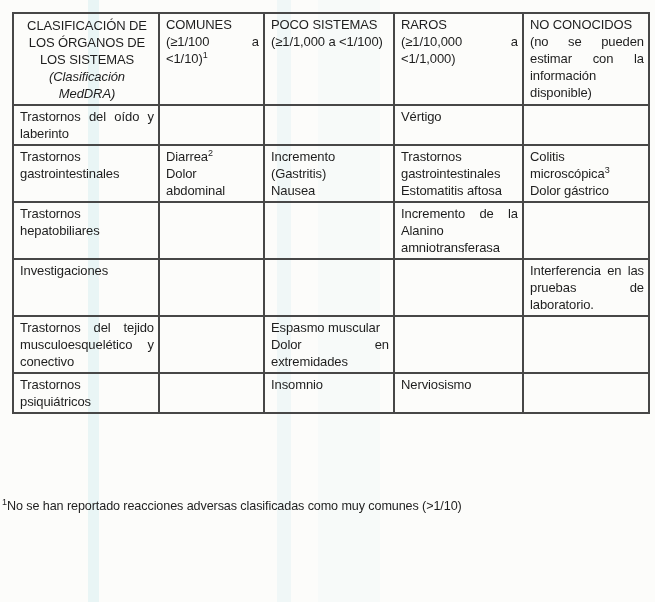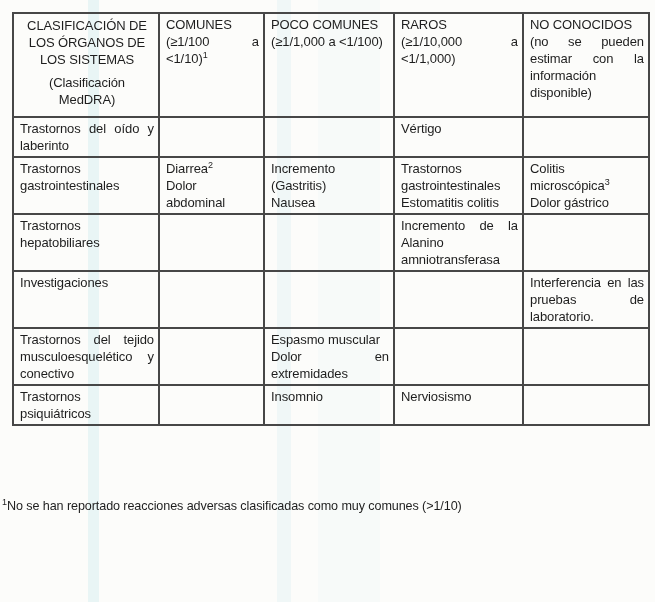--- a/index.html
+++ b/index.html
@@ -31,21 +31,21 @@
   thead tr{height:83px;}
   tbody tr:nth-child(1){height:34px}
   tbody tr:nth-child(2){height:56px}
   tbody tr:nth-child(3){height:54px}
   tbody tr:nth-child(4){height:50px}
   tbody tr:nth-child(5){height:45px}
   tbody tr:nth-child(6){height:38px}
   tbody tr:nth-child(7){height:53px}
   tbody tr:nth-child(8){height:39px}
   th.soc-header{text-align:center;padding-top:3px;}
-  .h-sub{max-width:104px;margin:6px auto;text-align:center;}
+  .h-sub{max-width:104px;margin:0 auto;text-align:center;font-style:italic;}
   sup{font-size:9px;line-height:0;vertical-align:super;letter-spacing:0;}
   .footnotes{
     position:absolute;left:2px;top:498px;width:641px;
     font-size:12.6px;line-height:17.5px;text-align:left;
   }
   .fn{margin:0;}
 </style>
 </head>
 <body>
 
@@ -65,21 +65,21 @@
     <tr id="header-row">
         <th class="soc-header">
           <div>CLASIFICACIÓN DE LOS ÓRGANOS DE LOS SISTEMAS</div>
           <div class="h-sub">(Clasificación MedDRA)</div>
         </th>
         <th>
           <div>COMUNES</div>
           <div>(≥1/100 a &lt;1/10)<sup>1</sup></div>
         </th>
         <th>
-          <div>POCO COMUNES</div>
+          <div>POCO SISTEMAS</div>
           <div>(≥1/1,000 a &lt;1/100)</div>
         </th>
         <th>
           <div>RAROS</div>
           <div>(≥1/10,000 a &lt;1/1,000)</div>
         </th>
         <th>
           <div>NO CONOCIDOS</div>
           <div>(no se pueden estimar con la información disponible)</div>
         </th>
@@ -100,21 +100,21 @@
         <td>
           <div>Diarrea<sup>2</sup></div>
           <div>Dolor abdominal</div>
         </td>
         <td>
           <div>Incremento (Gastritis)</div>
           <div>Nausea</div>
         </td>
         <td>
           <div>Trastornos gastrointestinales</div>
-          <div>Estomatitis colitis</div>
+          <div>Estomatitis aftosa</div>
         </td>
         <td>
           <div>Colitis microscópica<sup>3</sup></div>
           <div>Dolor gástrico</div>
         </td>
       </tr>
       <tr>
         <td>Trastornos hepatobiliares</td>
         <td></td>
         <td></td>

